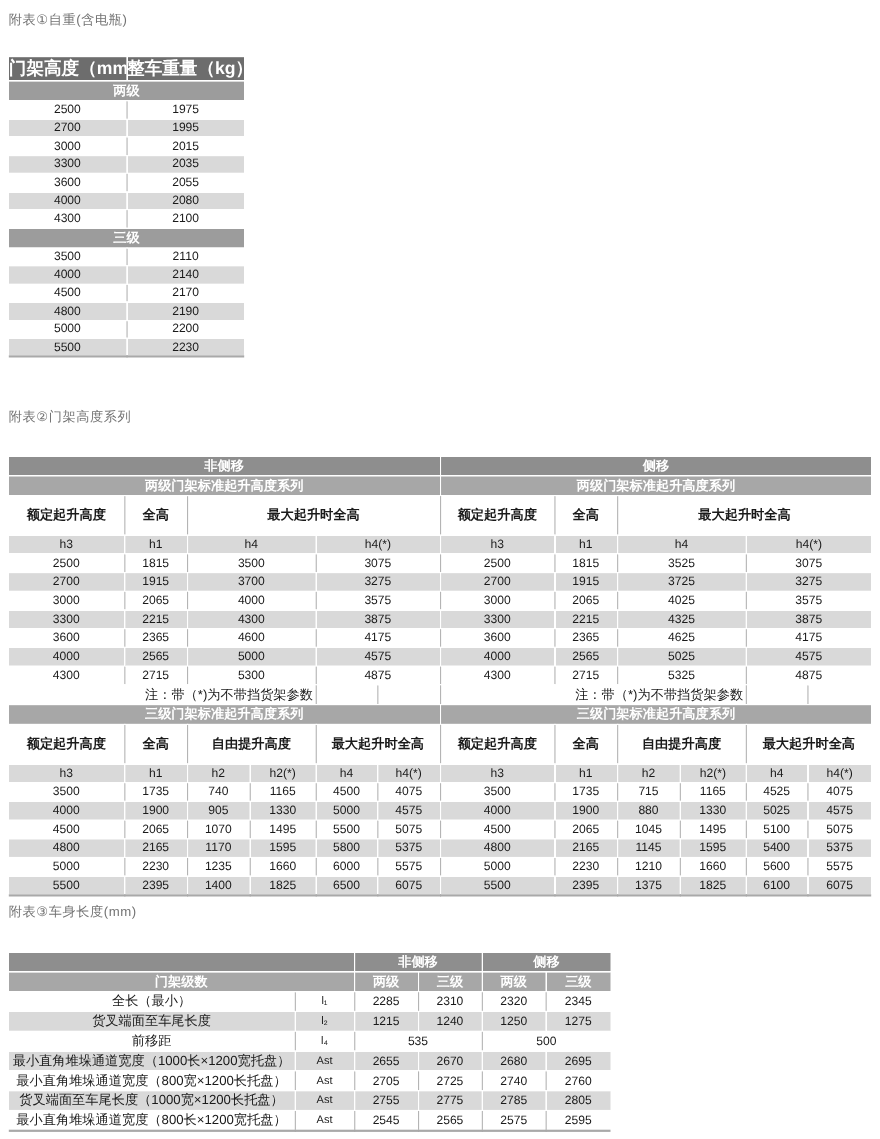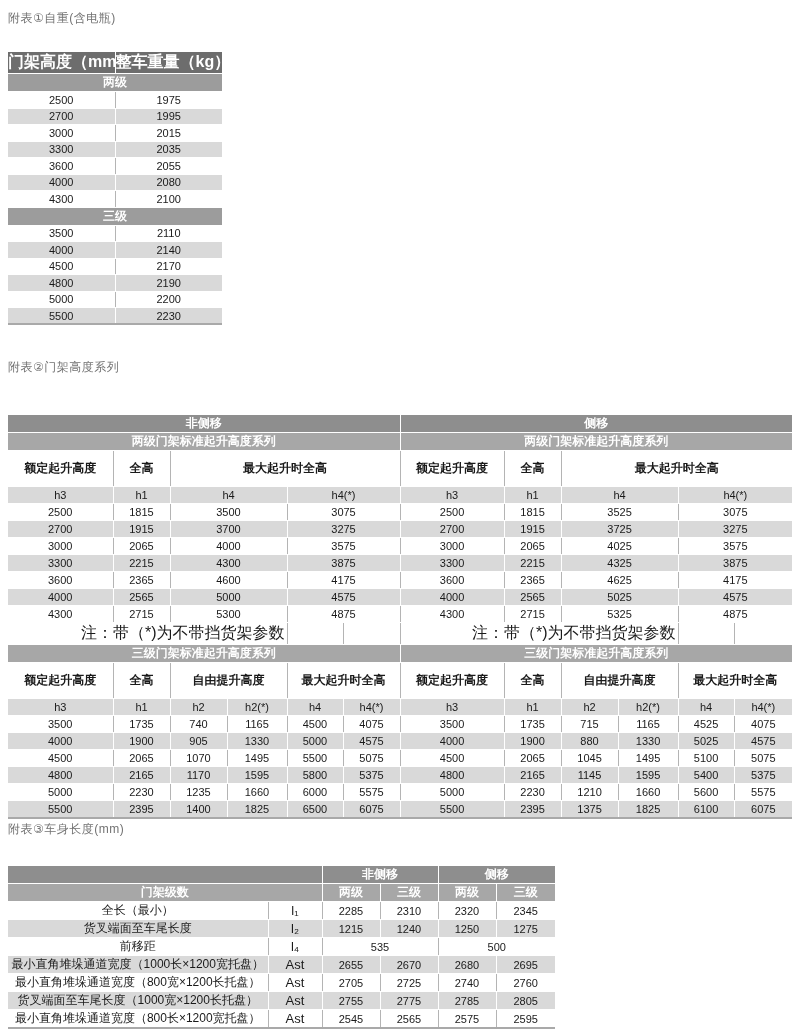--- a/index.html
+++ b/index.html
@@ -3,21 +3,21 @@
 <meta charset="utf-8">
 <style>
   html,body{margin:0;padding:0;background:#fff;}
   .page{
     position:relative;width:800px;height:1035px;background:var(--background,#fff);
     font-family:"Liberation Sans","DejaVu Sans",sans-serif;color:var(--body-text,#1a1a1a);
     overflow:hidden;
   }
   .tbl-title{position:absolute;left:8px;font-size:12px;color:#737373;letter-spacing:.5px;}
   #title1{top:10px;}
-  #title2{top:359px;}
+  #title2{top:371px;}
   #title3{top:821px;}
   .twrap{position:absolute;left:8px;}
   #t1wrap{top:52px;width:214px;}
   #t2wrap{top:415px;width:784px;}
   #t3wrap{top:866px;width:547px;}
   table{border-collapse:collapse;table-layout:fixed;width:100%;
         border-bottom:2px solid #a9a9a9;}
   td{padding:0;margin:0;text-align:center;vertical-align:middle;font-size:11px;
      white-space:nowrap;overflow:hidden;border-bottom:1px solid #fff;}
   
@@ -34,23 +34,23 @@
   tr.lvl>td{background:var(--level-band,#9c9c9c);color:var(--header-text,#fff);
             font-size:12px;font-weight:bold;}
   tr.t1head>td{background:var(--table1-header,#6d6d6d);color:var(--header-text,#fff);
                font-size:16px;font-weight:bold;}
   tr.t1head>td+td{border-left:1px solid rgba(255,255,255,.55);}
   tr.ghead>td{font-size:12px;font-weight:bold;}
   
   #t1 tr{height:16.5px;} #t1 tr.t1head{height:21px;} #t1 tr.lvl{height:15px;}
   #t2 tr{height:17px;} #t2 tr.band1,#t2 tr.band2{height:15px;} #t2 tr.ghead{height:36px;}
   #t3 tr{height:17px;} #t3 tr.band1{height:15px;} #t3 tr.band2{height:17px;}
-  td.note{text-align:right;padding-right:2px;font-size:16px;}
+  td.note{text-align:right;padding-right:2px;font-size:12px;}
   #t3 td.lbl{font-size:12px;}
-  #t3 td.sym{font-size:13px;}
+  #t3 td.sym{font-size:10px;}
 </style>
 </head>
 <body>
 
 <div class="page">
 
   <div id="title1" class="tbl-title">附表①自重(含电瓶)</div>
   <div id="t1wrap" class="twrap">
     <table id="t1">
       <colgroup>

